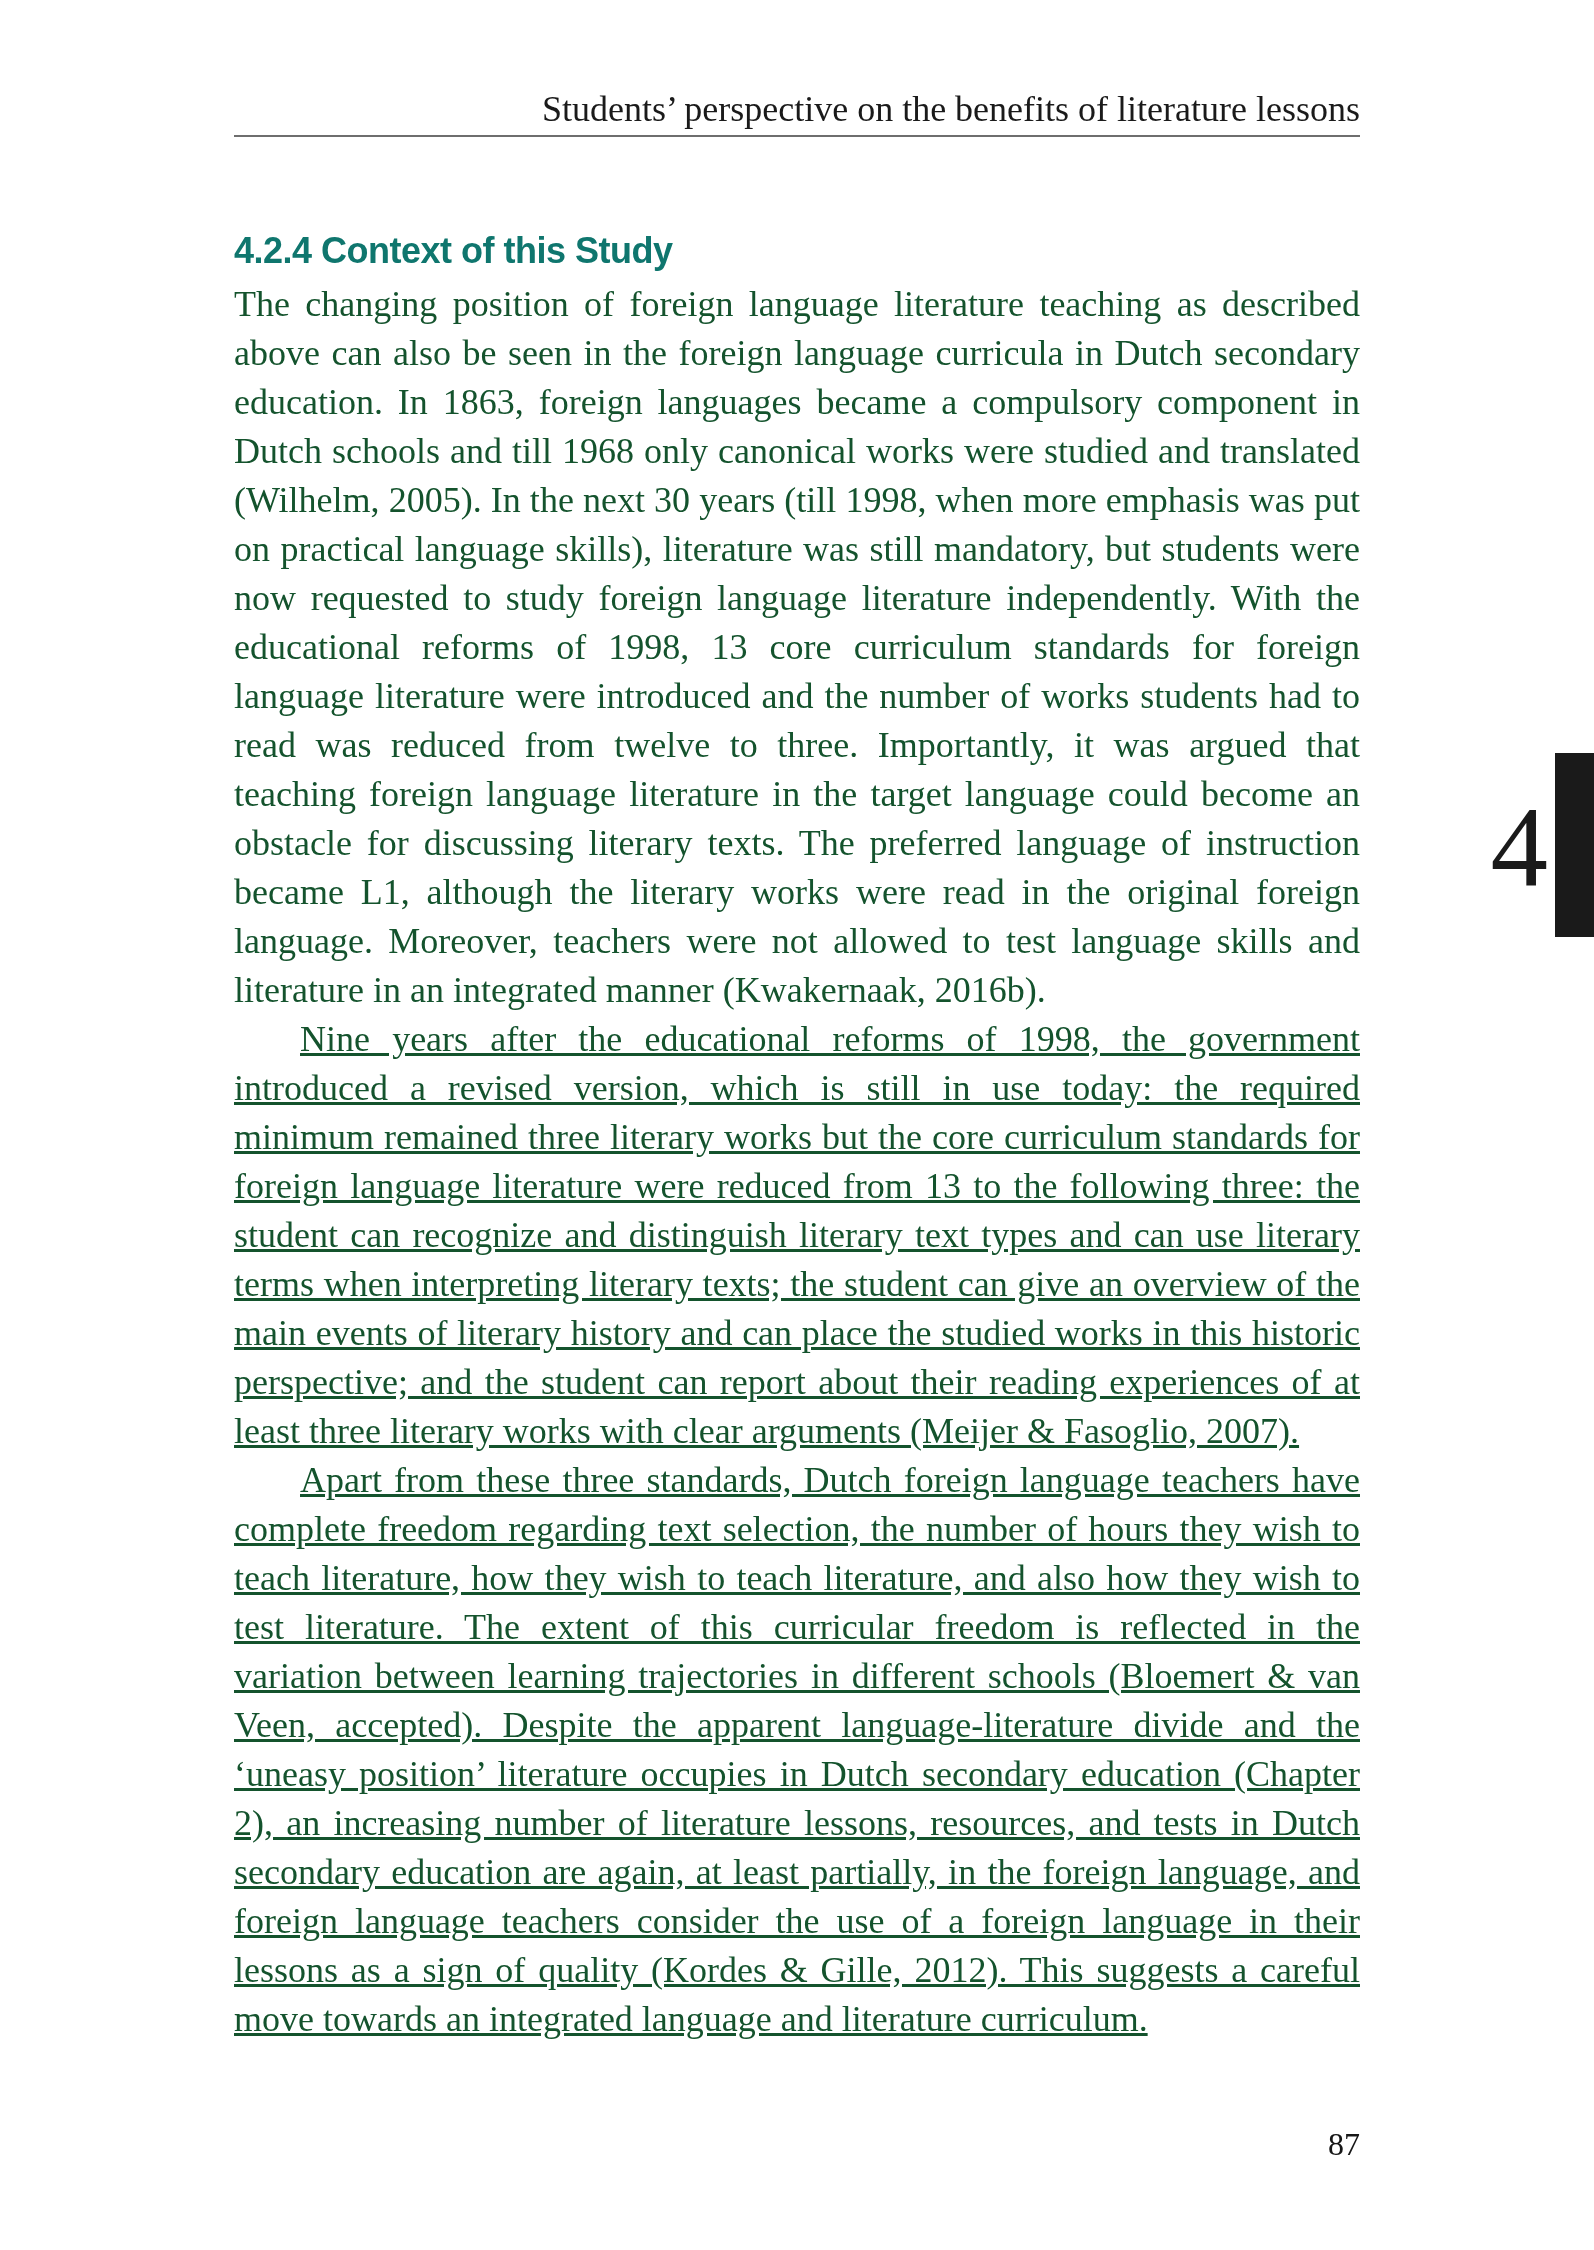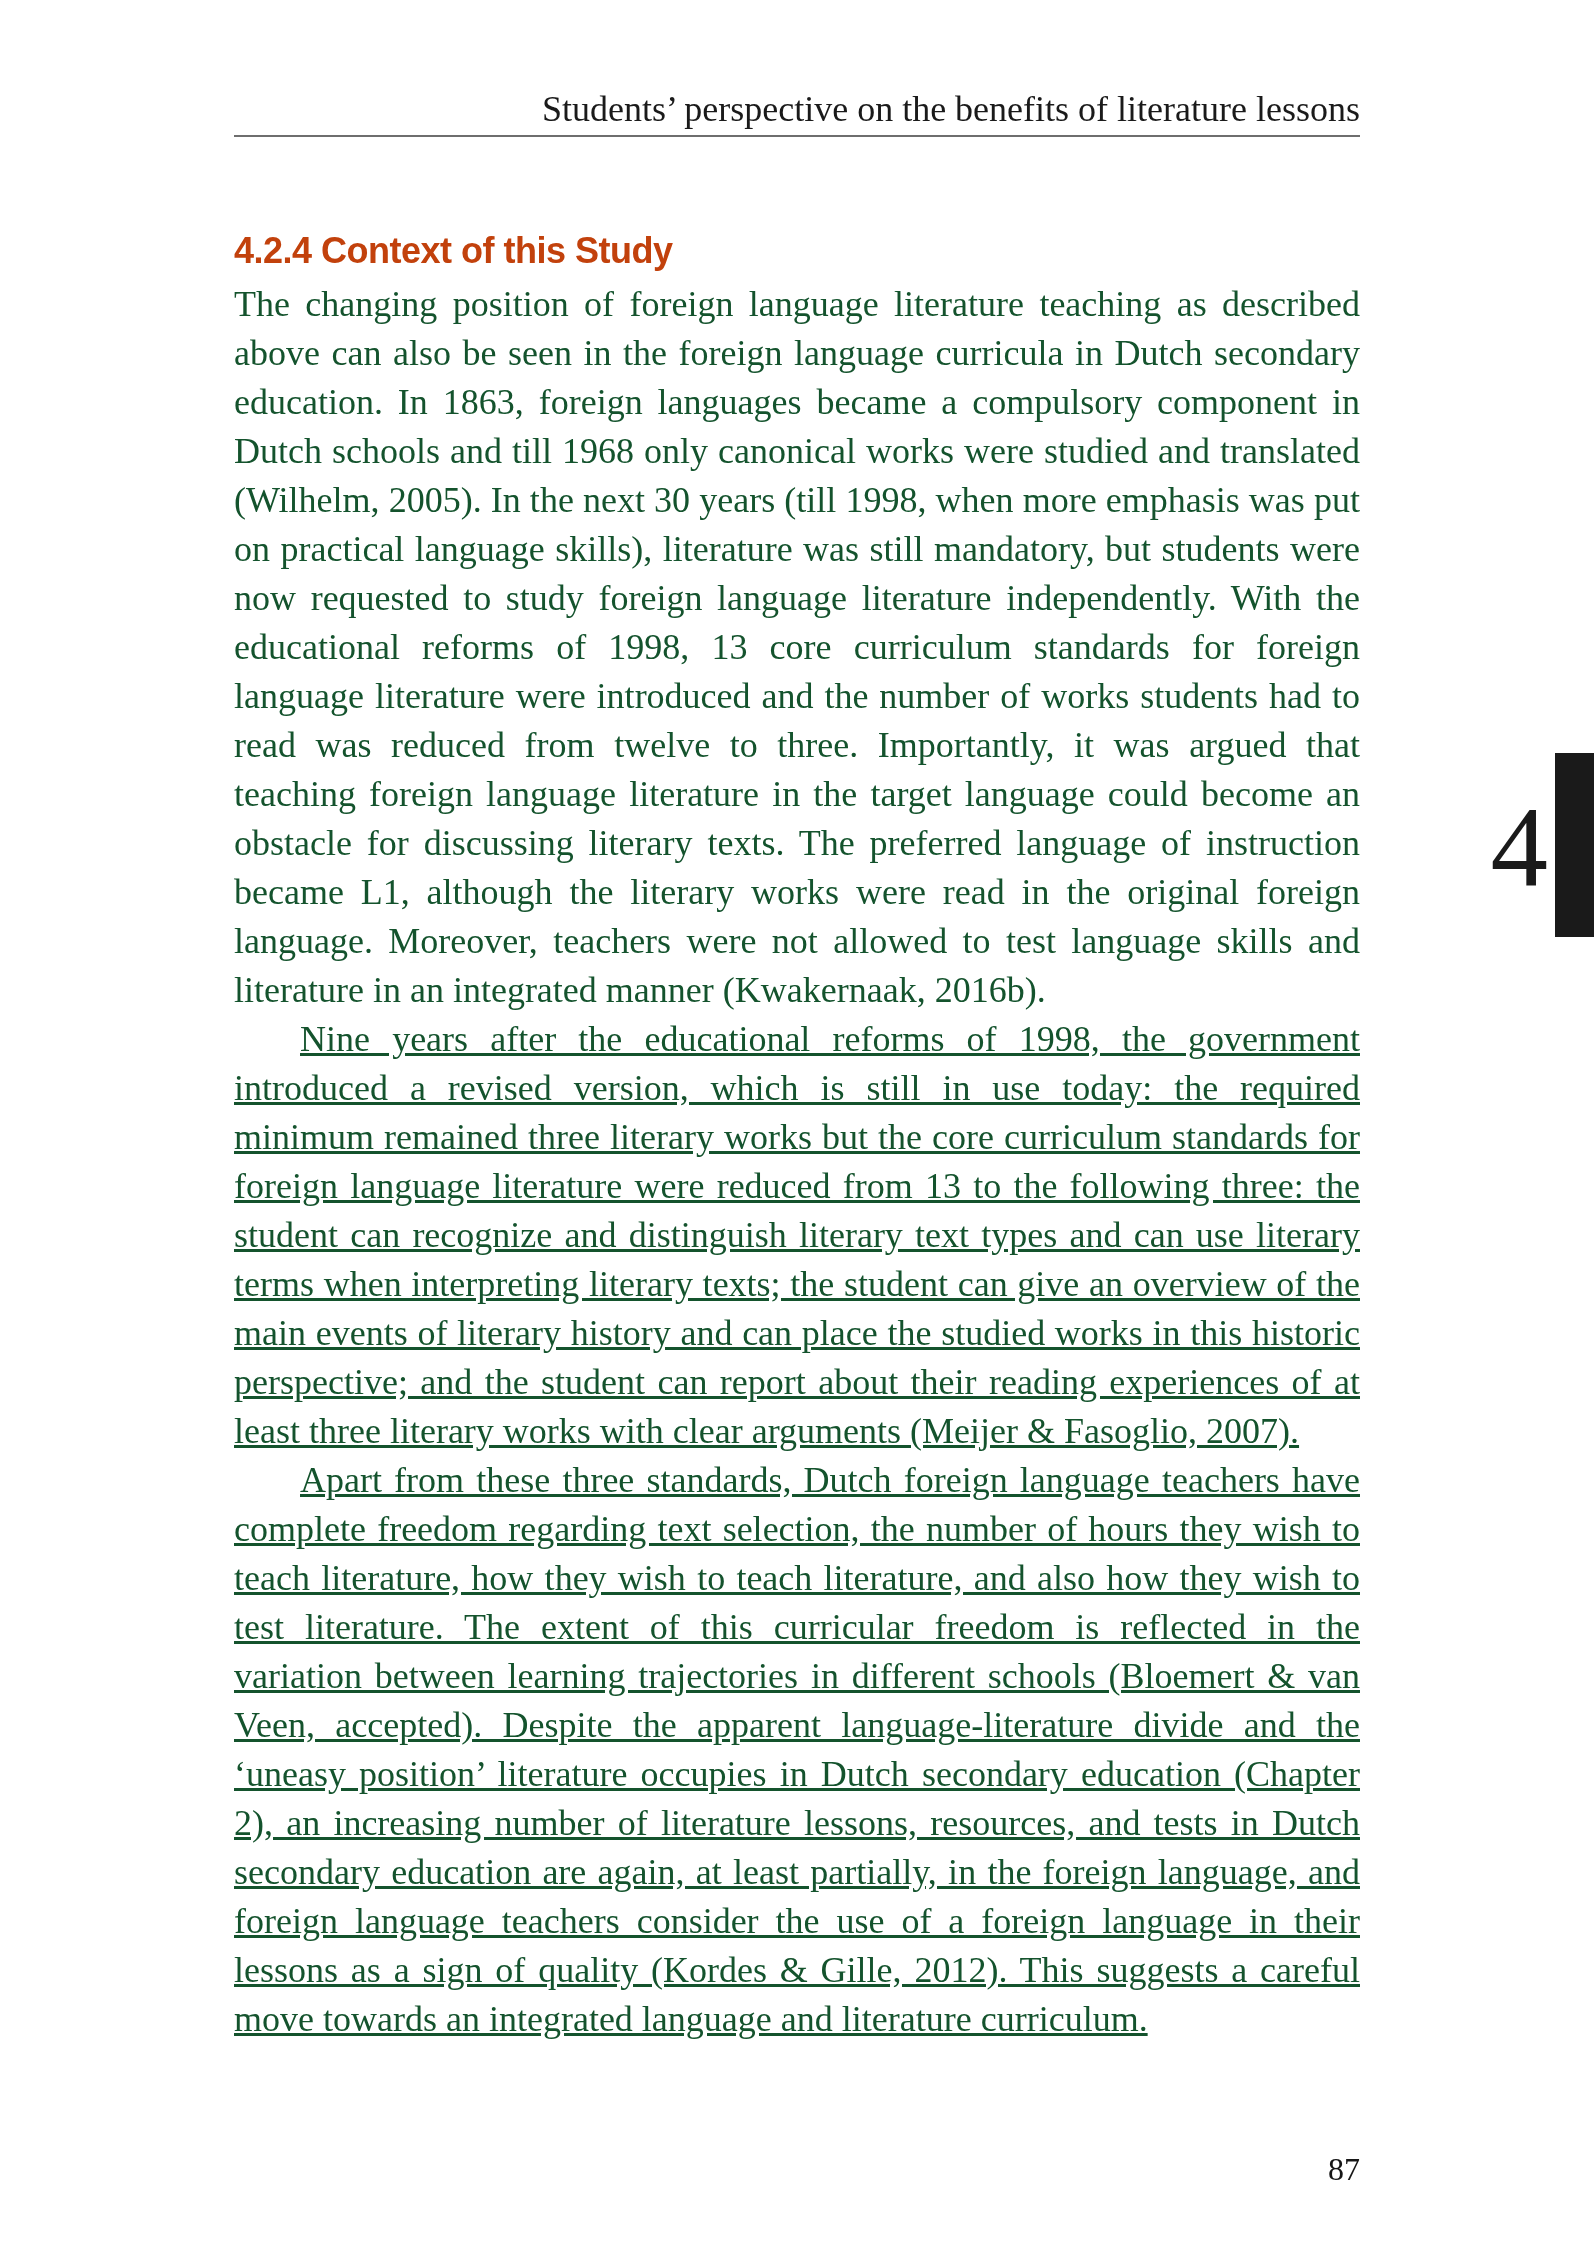--- a/index.html
+++ b/index.html
@@ -41,21 +41,21 @@
     top: 230px;
     width: 1126px;
   }
   .section-heading {
     font-family: "Liberation Sans", sans-serif;
     font-weight: bold;
     font-size: 36px;
     line-height: 42px;
     letter-spacing: -0.5px;
     margin: 0 0 8px 0;
-    color: #c2410c;
+    color: #0f766e;
   }
   .body-paragraph {
     margin: 0;
     font-size: 36px;
     line-height: 49px;
     text-align: justify;
     color: #14532d;
   }
   .body-paragraph.indented { text-indent: 66px; text-decoration: underline; }
 
@@ -79,21 +79,20 @@
   }
 
   
   .page-number {
     position: absolute;
     top: 2126px;
     right: 234px;
     font-size: 32px;
     line-height: 36px;
     color: #161616;
-    margin-top: 25px;
   }
 </style>
 </head>
 <body>
 
 <header>
   <div class="running-title">Students’ perspective on the benefits of literature lessons</div>
   <hr class="header-rule">
 </header>
 

